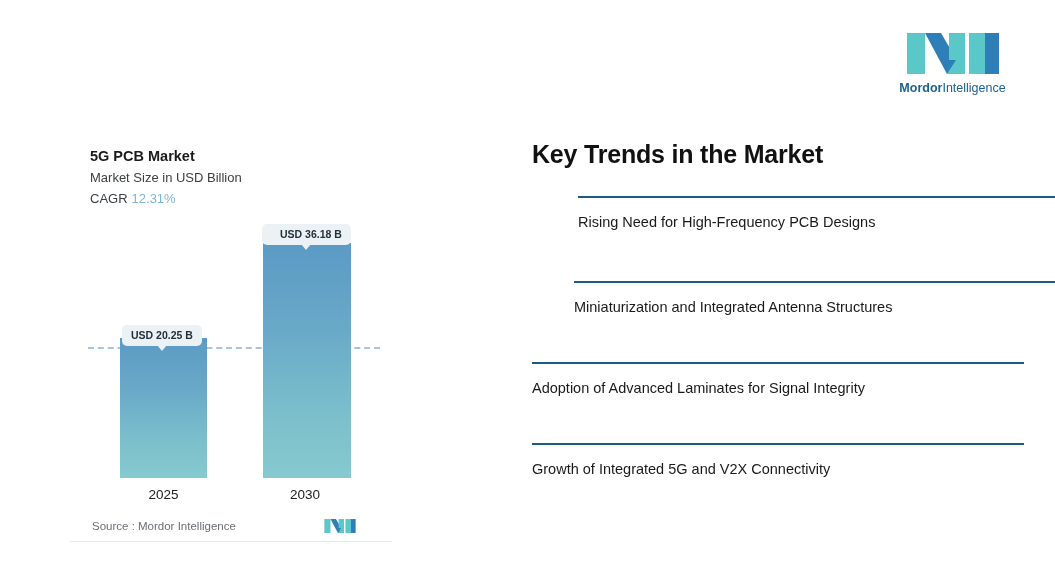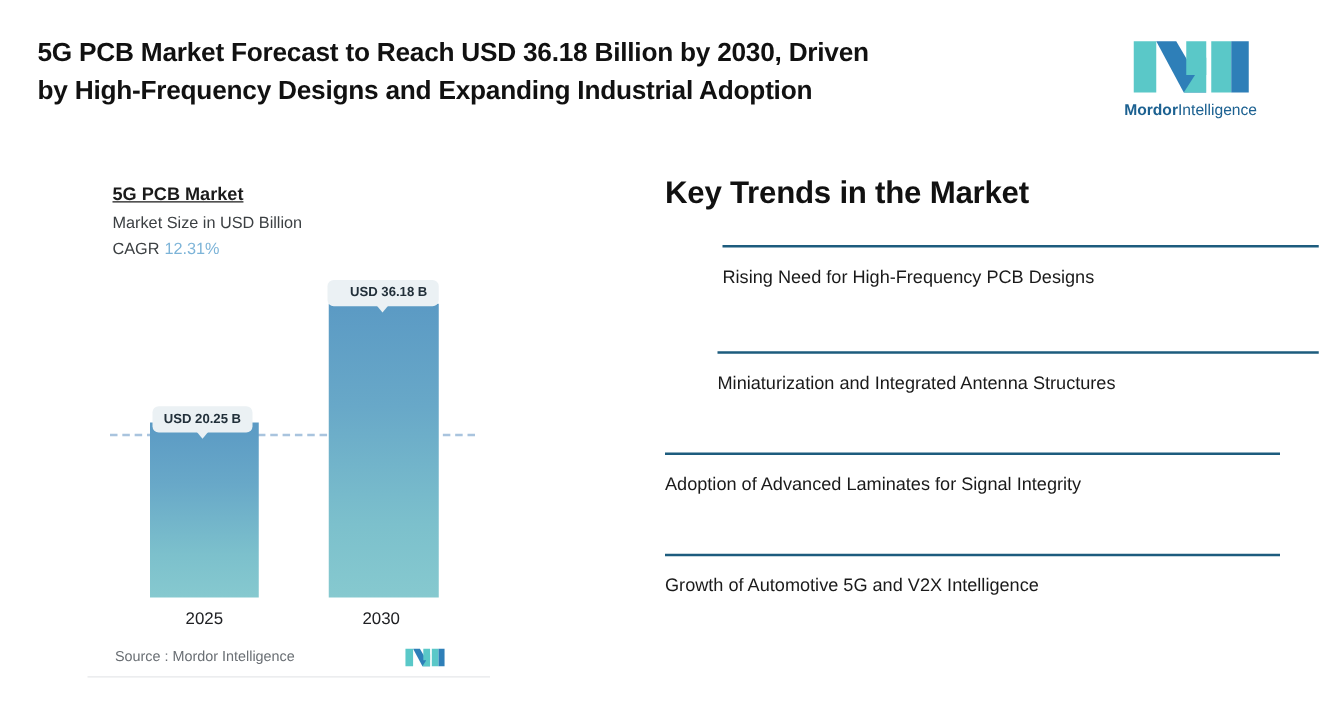--- a/index.html
+++ b/index.html
@@ -31,21 +31,21 @@
 
   
   .chart-card {
     position:absolute; left:70px; top:140px;
     width:322px; height:402px;
     background:#ffffff;
     border-bottom:1px solid #E6E8EA;
   }
   .chart-title {
     position:absolute; left:20px; top:8px;
-    font-size:14.5px; font-weight:bold; color:#1A1A1A;text-decoration:underline;
+    font-size:14.5px; font-weight:bold; color:#1A1A1A;
   }
   .chart-subtitle {
     position:absolute; left:20px; top:30px;
     font-size:13px; color:#3C4043;
   }
   .chart-cagr {
     position:absolute; left:20px; top:51px;
     font-size:13px; color:#3C4043; white-space:nowrap;
   }
   .chart-cagr .cagr-value { color:#7DB4D8; margin-left:4px; }
@@ -115,24 +115,20 @@
   .trend-0 { top:56px;margin-left:46px; }
   .trend-1 { top:141px;margin-left:42px; }
   .trend-2 { top:222px; }
   .trend-3 { top:303px; }
 </style>
 </head>
 <body>
 
 <div class="page">
 
-  <div class="header-title">
-    <span class="line">5G PCB Market Forecast to Reach USD 36.18 Billion by 2030, Driven</span>
-    <span class="line">by High-Frequency Designs and Expanding Industrial Adoption</span>
-  </div>
 
   <div class="brand-logo">
     <svg class="brand-mark" viewBox="0 0 100 47">
       <polygon points="4,3 22,3 22,44 4,44" fill="#5AC8C8"></polygon>
       <polygon points="22,3 38,3 62,44 44,44" fill="#2E7FB8"></polygon>
       <polygon points="46,3 62,3 62,30 46,30" fill="#5AC8C8"></polygon>
       <polygon points="66,3 82,3 82,44 66,44" fill="#5AC8C8"></polygon>
       <polygon points="82,3 96,3 96,44 82,44" fill="#2E7FB8"></polygon>
       <polygon points="62,16 62,44 44,44" fill="#5AC8C8"></polygon>
     </svg>
@@ -180,17 +176,17 @@
     <div class="trend-item trend-0">
       <div class="trend-text">Rising Need for High-Frequency PCB Designs</div>
     </div>
     <div class="trend-item trend-1">
       <div class="trend-text">Miniaturization and Integrated Antenna Structures</div>
     </div>
     <div class="trend-item trend-2">
       <div class="trend-text">Adoption of Advanced Laminates for Signal Integrity</div>
     </div>
     <div class="trend-item trend-3">
-      <div class="trend-text">Growth of Automotive 5G and V2X Intelligence</div>
+      <div class="trend-text">Growth of Integrated 5G and V2X Connectivity</div>
     </div>
   </div>
 
 </div>
 
 </body></html>

